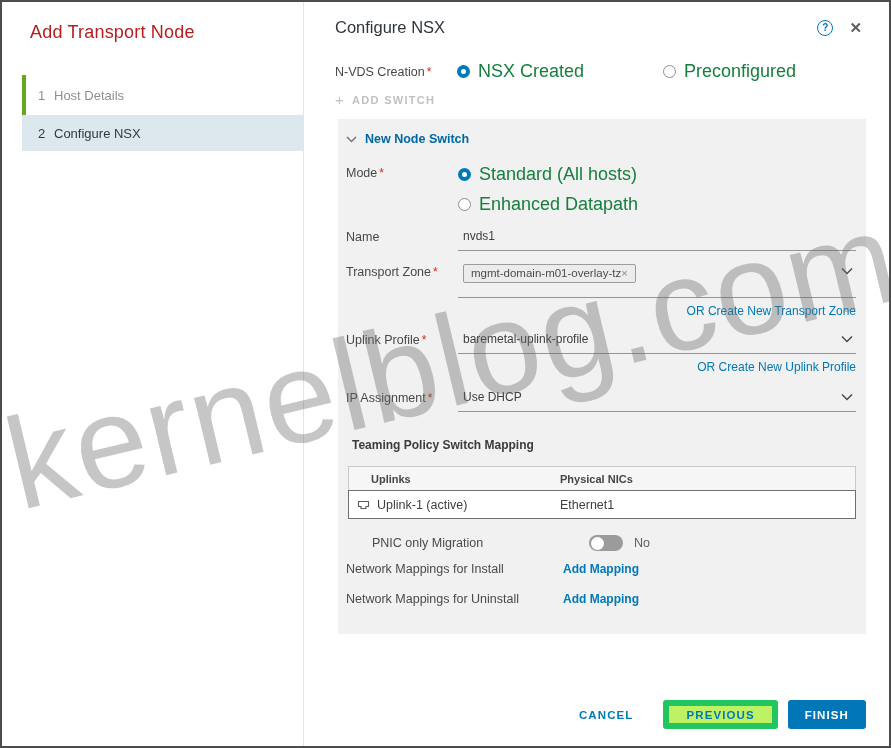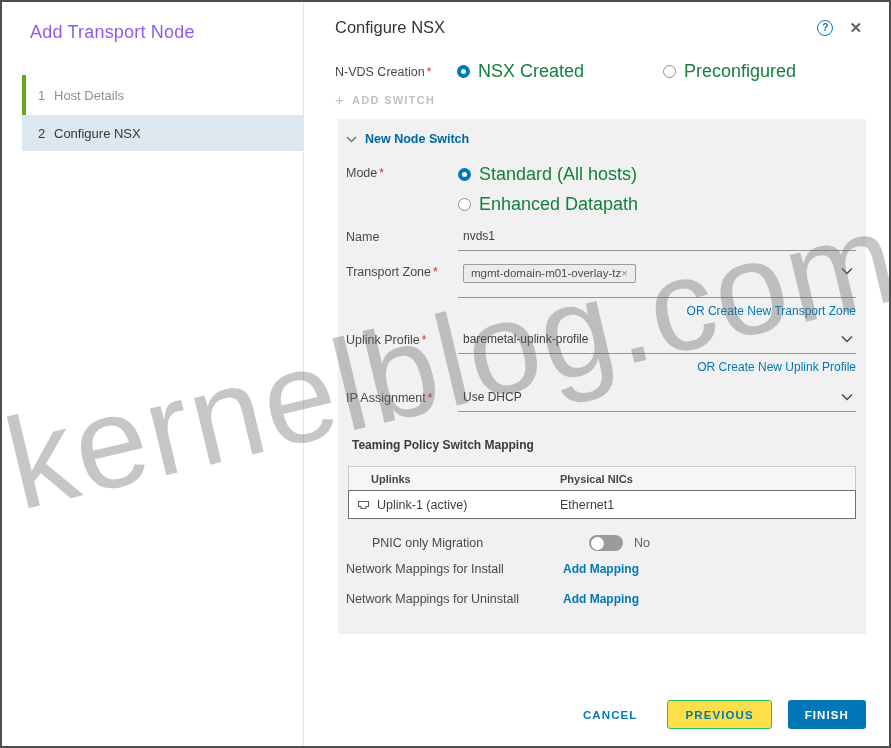--- a/index.html
+++ b/index.html
@@ -5,21 +5,21 @@
   * { margin:0; padding:0; box-sizing:border-box; }
   body { background:#888; font-family:"Liberation Sans", sans-serif; }
   .app {
     position:relative; width:891px; height:748px; margin:0 auto;
     background:#fff; border:2px solid #4d4d4d; overflow:hidden;
     -webkit-font-smoothing:antialiased;
   }
 
   
   .sidebar { position:absolute; left:0; top:0; width:302px; height:100%; background:#fff; border-right:1px solid #e4e4e4; }
-  .dialog-title { margin:20px 0 0 28px; font-size:18px; font-weight:400; color:#8b5cf6; letter-spacing:.2px; }
+  .dialog-title { margin:20px 0 0 28px; font-size:18px; font-weight:400; color:#b91c1c; letter-spacing:.2px; }
   .steps { margin-top:32px; }
   .step { display:flex; align-items:center; margin-left:20px; font-size:13px; color:#8f8f8f; cursor:pointer; }
   .step-num { width:24px; padding-left:16px; flex:none; }
   .step-label { padding-left:8px; }
   .step.done { height:40px; box-shadow:inset 4px 0 0 0 #67a61f; }
   .step.active { height:36px; background:#dde8ee; color:#2e3a41; font-weight:500; }
 
   
   .content { position:absolute; left:303px; top:0; right:0; bottom:0; background:#fff; padding:0 23px 0 30px; }
   .panel-header { display:flex; justify-content:space-between; align-items:center; margin-top:16px; }
@@ -88,21 +88,21 @@
   .map-row.last { margin-top:16px; }
   .toggle { width:34px; height:16px; border-radius:9px; background:#9b9b9b; position:relative; flex:none; cursor:pointer; }
   .knob { position:absolute; left:1.5px; top:1.5px; width:13px; height:13px; border-radius:50%; background:#fff; }
   .toggle-val { margin-left:11px; font-size:12.5px; color:#5e5e5e; }
   .map-link { color:#0079b8; font-size:12px; font-weight:700; text-decoration:none; cursor:pointer; }
 
   
   .footer { position:absolute; right:23px; bottom:17px; display:flex; align-items:center; }
   .cancel-link { color:#0079b8; font-size:11.5px; font-weight:600; letter-spacing:1.1px; text-decoration:none; margin-right:30px; cursor:pointer; }
   .btn { height:29px; border-radius:3px; font-family:inherit; font-size:11.5px; font-weight:600; letter-spacing:1.1px; cursor:pointer; }
-  .btn-outline { border:1px solid #22c55e; background:#fde047; color:#0079b8; padding:0 17px; margin-right:16px; }
+  .btn-outline { border:6px solid #22c55e; background:#bef264; color:#0079b8; padding:0 17px; margin-right:10px; }
   .btn-solid { border:none; background:#0277b8; color:#fff; padding:8px 17px; }
 
   
   .watermark { position:absolute; left:20px; top:398px; font-size:130px; line-height:1; letter-spacing:2px;
     color:rgba(104,104,104,0.38); white-space:nowrap; transform:rotate(-13.5deg); transform-origin:0 118px;
     pointer-events:none; z-index:40; }
 </style>
 </head>
 <body>
 

